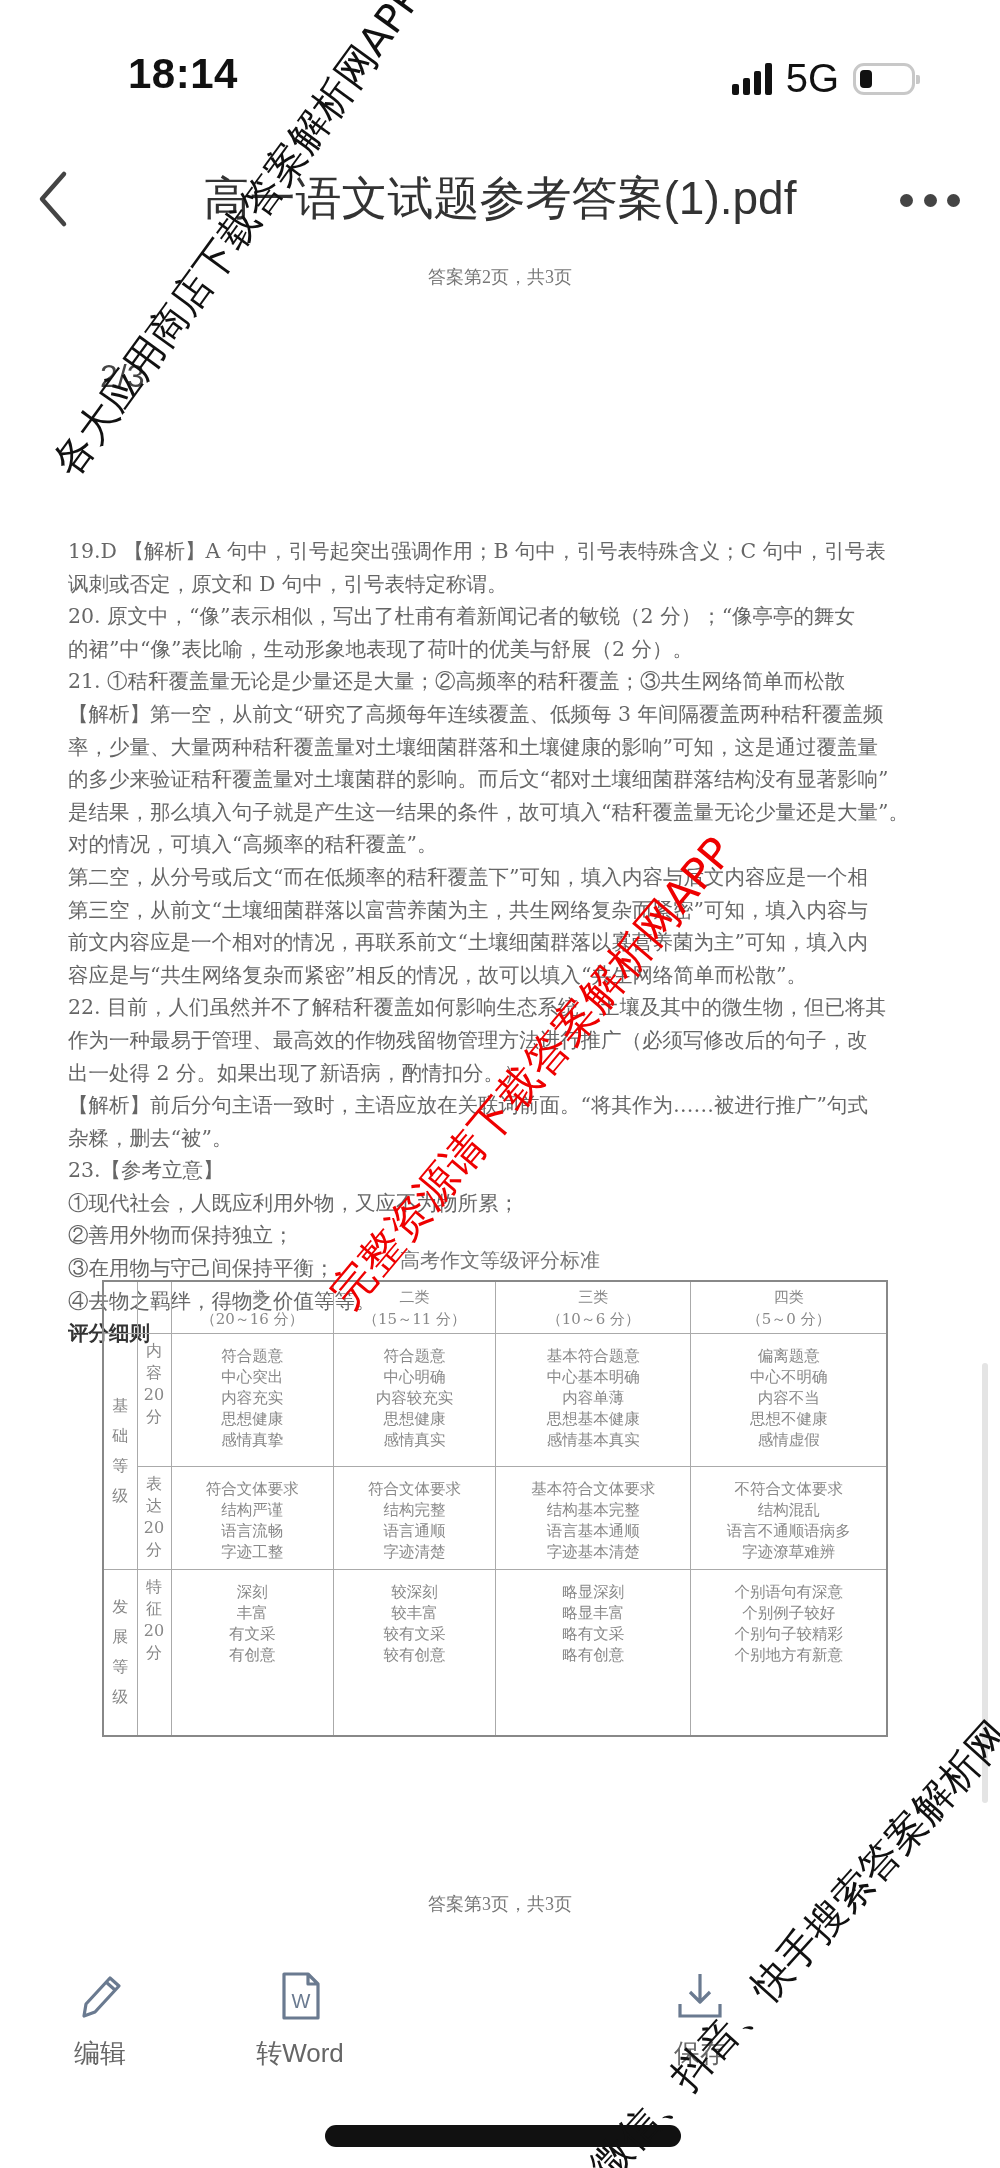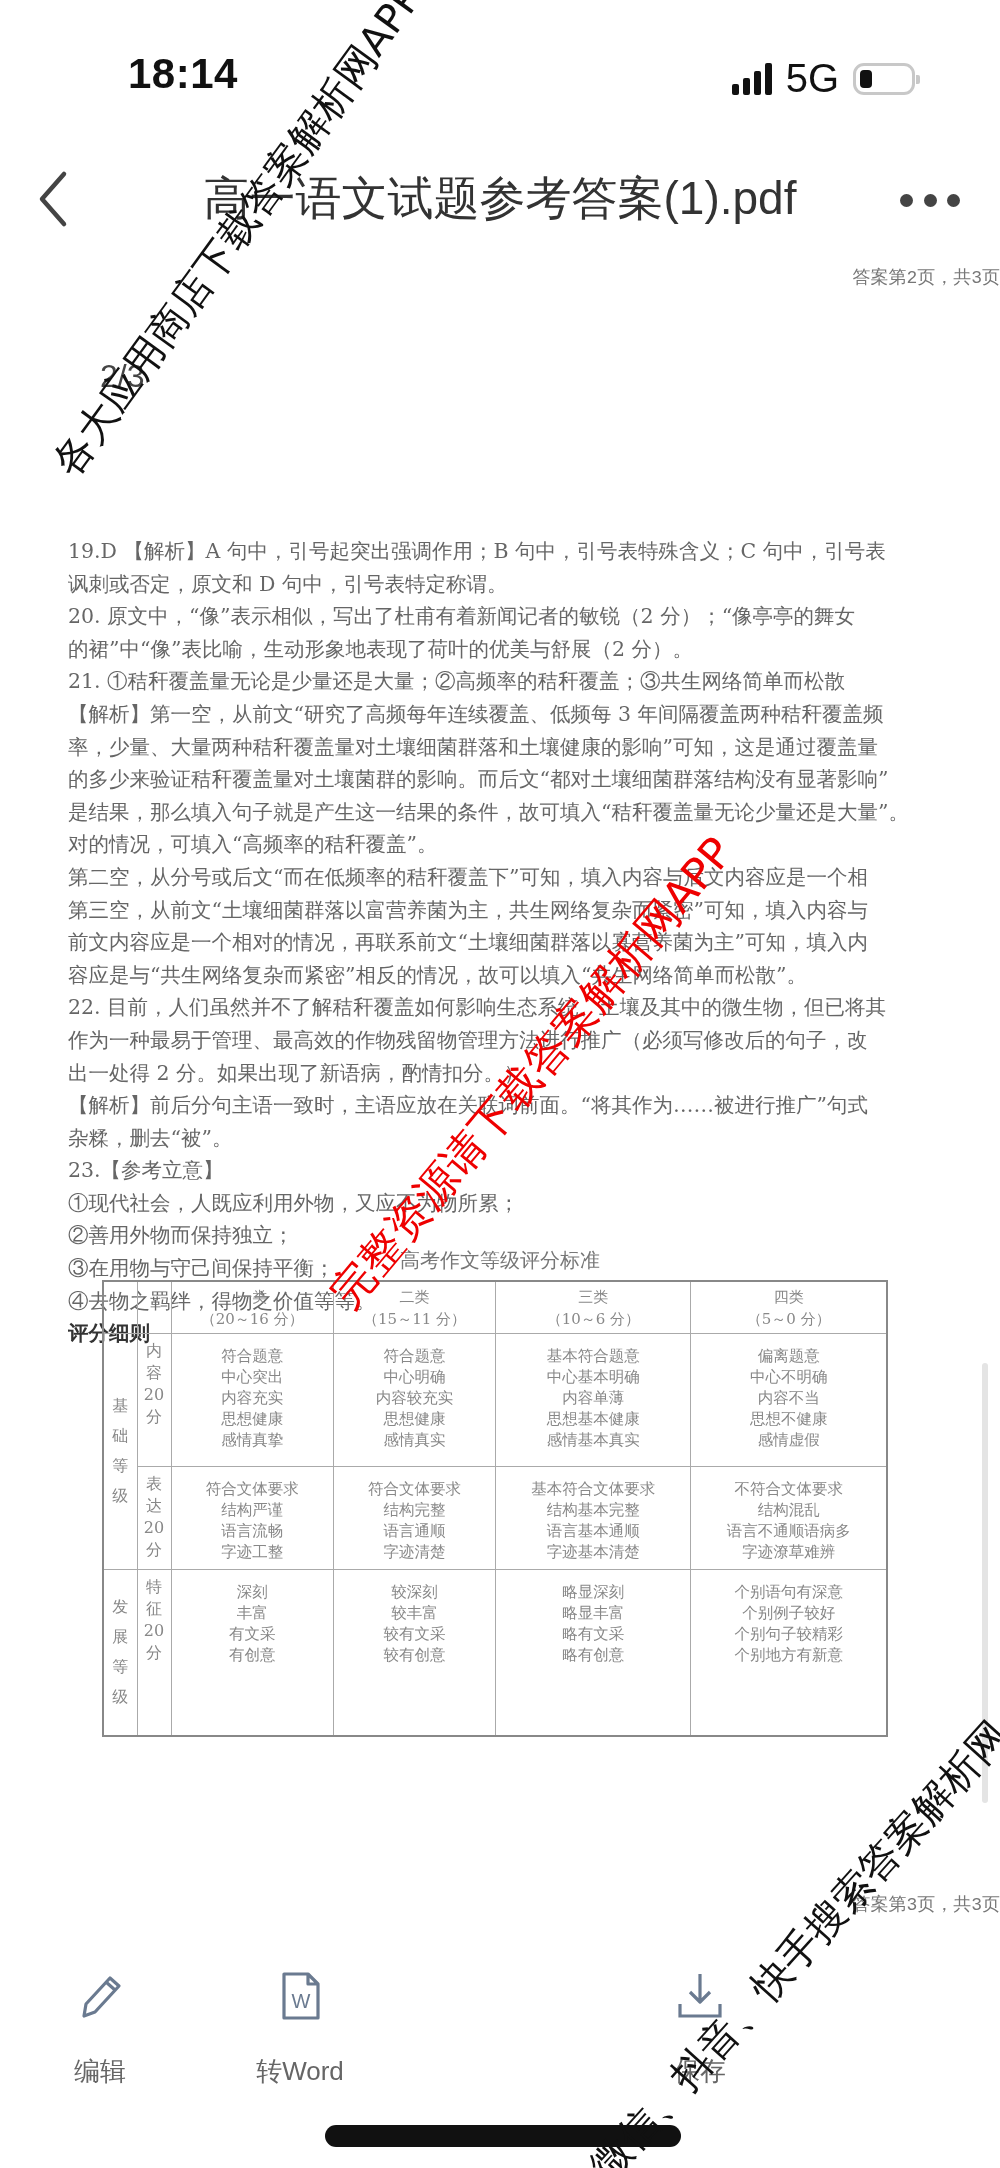--- a/index.html
+++ b/index.html
@@ -19,21 +19,21 @@
 
   
   .nav-bar { position: absolute; top: 150px; left: 0; width: 1000px; height: 100px; }
   .back-btn { position: absolute; left: 30px; top: 14px; width: 50px; height: 70px; cursor: pointer; }
   .doc-title { position: absolute; left: 0; right: 0; top: 18px; text-align: center; font-size: 46px; color: #333; font-weight: 500; }
   .more-btn { position: absolute; right: 40px; top: 30px; width: 60px; height: 40px; display: flex; align-items: center; justify-content: space-between; cursor: pointer; }
   .more-btn span { width: 13px; height: 13px; border-radius: 50%; background: #444; }
 
   
   .doc-area { position: absolute; top: 250px; left: 0; width: 1000px; height: 1680px; }
-  .page-label { position: absolute; left: 0; right: 0; text-align: right; font-family: Liberation Mono, monospace; font-size: 18px; color: #777; }
+  .page-label { position: absolute; left: 0; right: 0; text-align: center; font-family: Liberation Serif, serif; font-size: 18px; color: #777; }
   .page-indicator { position: absolute; left: 100px; top: 108px; font-size: 32px; color: #444; }
 
   .doc-text { position: absolute; left: 68px; top: 265px; width: 830px; font-family: "DejaVu Serif", "Liberation Serif", serif; font-size: 20.5px; line-height: 32.6px; color: #666; margin-top: 20px; }
   .doc-text p { white-space: nowrap; overflow: hidden; }
   .doc-text .bold { color: #333; font-weight: 700; font-family: "DejaVu Sans", sans-serif; }
 
   .table-title { position: absolute; left: 0; right: 0; top: 997px; text-align: center; font-family: "DejaVu Serif", serif; font-size: 20px; color: #777; }
 
   .grade-table { position: absolute; left: 102px; top: 1030px; width: 786px; border-collapse: collapse; font-family: "DejaVu Serif", serif; color: #888; font-size: 15.5px; border: 2px solid #888; }
   .grade-table td { border: 1.5px solid #aaa; text-align: center; vertical-align: top; }
@@ -44,21 +44,21 @@
   .row-content td { height: 133px; }
   .row-express td { height: 103px; }
   .row-feature td { height: 167px; }
 
   .scrollbar { position: absolute; right: 12px; top: 1363px; width: 6px; height: 440px; background: #e4e4e4; border-radius: 3px; }
 
   
   .toolbar { position: absolute; top: 1950px; left: 0; width: 1000px; height: 140px; }
   .tool { position: absolute; top: 0; width: 120px; text-align: center; cursor: pointer; }
   .tool svg { display: block; margin: 18px auto 0; }
-  .tool .tool-label { margin-top: 30px; font-size: 26px; color: #666; }
+  .tool .tool-label { margin-top: 12px; font-size: 26px; color: #666; }
   .badge-dot { position: absolute; top: 10px; right: 22px; width: 15px; height: 15px; border-radius: 50%; background: #ee1111; }
 
   .home-indicator { position: absolute; left: 325px; top: 2125px; width: 356px; height: 22px; background: #111; border-radius: 11px; }
 
   
   .wm { position: absolute; white-space: nowrap; transform-origin: 0 0; font-family: "DejaVu Sans", sans-serif; pointer-events: none; }
   .wm-1 { left: 40px; top: 455px; font-size: 40px; color: #111; transform: rotate(-54deg); }
   .wm-2 { left: 318px; top: 1283px; font-size: 43px; color: #ee0000; transform: rotate(-50deg); }
   .wm-3 { left: 578px; top: 2155px; font-size: 40px; color: #111; transform: rotate(-48deg); }
 </style>

